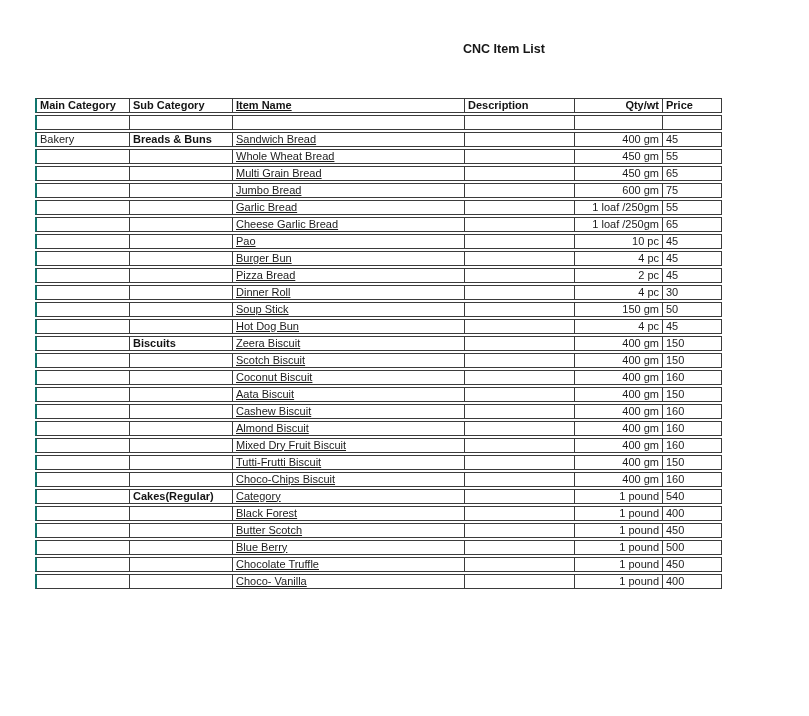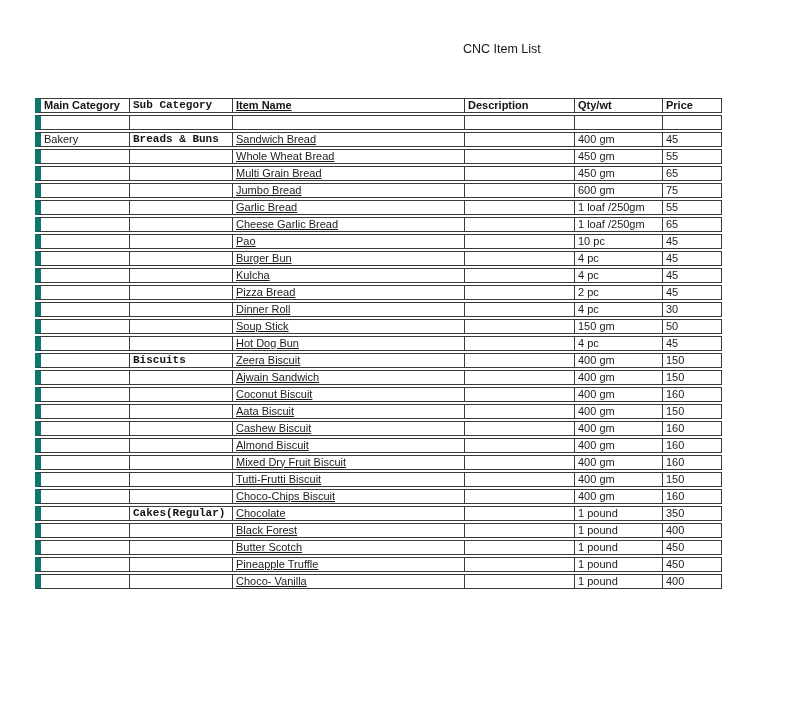--- a/index.html
+++ b/index.html
@@ -9,21 +9,21 @@
     font-family: "Liberation Sans", "DejaVu Sans", sans-serif;
     color: #1a1a1a;
     position: relative;
     overflow: hidden;
   }
   .sheet { position: absolute; inset: 0; background: #ffffff; }
   .doc-title {
     position: absolute;
     top: 42px; left: 463px;
     font-size: 12.5px;
-    font-weight: normal;
+    font-weight: bold;
     color: #171717;
     white-space: nowrap;
   }
   .table-wrap { position: absolute; left: 35px; top: 96px; }
   table.item-table {
     table-layout: fixed;
     width: 687px;
     border-collapse: separate;
     border-spacing: 0 2px;
   }
@@ -33,28 +33,28 @@
     height: 14.5px;
     padding: 0 3px;
     font-size: 11px;
     line-height: 13px;
     text-align: left;
     vertical-align: middle;
     white-space: nowrap;
     overflow: hidden;
     color: #1c1c1c;
   }
-  th:first-child, td:first-child { border-left: 6px solid #0f766e; }
+  th:first-child, td:first-child { border-left: 2px solid #0f766e; }
   th { font-weight: bold; color: #141414; }
   td.cell-sub { font-weight: bold; color: #141414; }
   .col-0 { width: 95px; }
-  .col-1 { width: 103px; font-family: Liberation Mono, monospace; }
+  .col-1 { width: 103px; }
   .col-2 { width: 232px; text-decoration: underline; }
   .col-3 { width: 110px; }
-  .col-4 { width: 88px; }
+  .col-4 { width: 88px; text-align: right; }
   .col-5 { width: 59px; }
 </style>
 </head>
 <body>
 
 <div class="sheet">
   <div class="doc-title">CNC Item List</div>
 
   <div class="table-wrap">
     <table class="item-table">
@@ -137,28 +137,20 @@
             <td class="col-0 cell-main"></td>
             <td class="col-1 cell-sub"></td>
             <td class="col-2 cell-item">Burger Bun</td>
             <td class="col-3 cell-desc"></td>
             <td class="col-4 cell-qty">4 pc</td>
             <td class="col-5 cell-price">45</td>
           </tr>
           <tr>
             <td class="col-0 cell-main"></td>
             <td class="col-1 cell-sub"></td>
-            <td class="col-2 cell-item">Kulcha</td>
-            <td class="col-3 cell-desc"></td>
-            <td class="col-4 cell-qty">4 pc</td>
-            <td class="col-5 cell-price">45</td>
-          </tr>
-          <tr>
-            <td class="col-0 cell-main"></td>
-            <td class="col-1 cell-sub"></td>
             <td class="col-2 cell-item">Pizza Bread</td>
             <td class="col-3 cell-desc"></td>
             <td class="col-4 cell-qty">2 pc</td>
             <td class="col-5 cell-price">45</td>
           </tr>
           <tr>
             <td class="col-0 cell-main"></td>
             <td class="col-1 cell-sub"></td>
             <td class="col-2 cell-item">Dinner Roll</td>
             <td class="col-3 cell-desc"></td>
@@ -185,21 +177,21 @@
             <td class="col-0 cell-main"></td>
             <td class="col-1 cell-sub">Biscuits</td>
             <td class="col-2 cell-item">Zeera Biscuit</td>
             <td class="col-3 cell-desc"></td>
             <td class="col-4 cell-qty">400 gm</td>
             <td class="col-5 cell-price">150</td>
           </tr>
           <tr>
             <td class="col-0 cell-main"></td>
             <td class="col-1 cell-sub"></td>
-            <td class="col-2 cell-item">Ajwain Sandwich</td>
+            <td class="col-2 cell-item">Scotch Biscuit</td>
             <td class="col-3 cell-desc"></td>
             <td class="col-4 cell-qty">400 gm</td>
             <td class="col-5 cell-price">150</td>
           </tr>
           <tr>
             <td class="col-0 cell-main"></td>
             <td class="col-1 cell-sub"></td>
             <td class="col-2 cell-item">Coconut Biscuit</td>
             <td class="col-3 cell-desc"></td>
             <td class="col-4 cell-qty">400 gm</td>
@@ -249,45 +241,53 @@
             <td class="col-0 cell-main"></td>
             <td class="col-1 cell-sub"></td>
             <td class="col-2 cell-item">Choco-Chips Biscuit</td>
             <td class="col-3 cell-desc"></td>
             <td class="col-4 cell-qty">400 gm</td>
             <td class="col-5 cell-price">160</td>
           </tr>
           <tr>
             <td class="col-0 cell-main"></td>
             <td class="col-1 cell-sub">Cakes(Regular)</td>
-            <td class="col-2 cell-item">Chocolate</td>
-            <td class="col-3 cell-desc"></td>
-            <td class="col-4 cell-qty">1 pound</td>
-            <td class="col-5 cell-price">350</td>
+            <td class="col-2 cell-item">Category</td>
+            <td class="col-3 cell-desc"></td>
+            <td class="col-4 cell-qty">1 pound</td>
+            <td class="col-5 cell-price">540</td>
           </tr>
           <tr>
             <td class="col-0 cell-main"></td>
             <td class="col-1 cell-sub"></td>
             <td class="col-2 cell-item">Black Forest</td>
             <td class="col-3 cell-desc"></td>
             <td class="col-4 cell-qty">1 pound</td>
             <td class="col-5 cell-price">400</td>
           </tr>
           <tr>
             <td class="col-0 cell-main"></td>
             <td class="col-1 cell-sub"></td>
             <td class="col-2 cell-item">Butter Scotch</td>
             <td class="col-3 cell-desc"></td>
             <td class="col-4 cell-qty">1 pound</td>
             <td class="col-5 cell-price">450</td>
           </tr>
           <tr>
             <td class="col-0 cell-main"></td>
             <td class="col-1 cell-sub"></td>
-            <td class="col-2 cell-item">Pineapple Truffle</td>
+            <td class="col-2 cell-item">Blue Berry</td>
+            <td class="col-3 cell-desc"></td>
+            <td class="col-4 cell-qty">1 pound</td>
+            <td class="col-5 cell-price">500</td>
+          </tr>
+          <tr>
+            <td class="col-0 cell-main"></td>
+            <td class="col-1 cell-sub"></td>
+            <td class="col-2 cell-item">Chocolate Truffle</td>
             <td class="col-3 cell-desc"></td>
             <td class="col-4 cell-qty">1 pound</td>
             <td class="col-5 cell-price">450</td>
           </tr>
           <tr>
             <td class="col-0 cell-main"></td>
             <td class="col-1 cell-sub"></td>
             <td class="col-2 cell-item">Choco- Vanilla</td>
             <td class="col-3 cell-desc"></td>
             <td class="col-4 cell-qty">1 pound</td>

